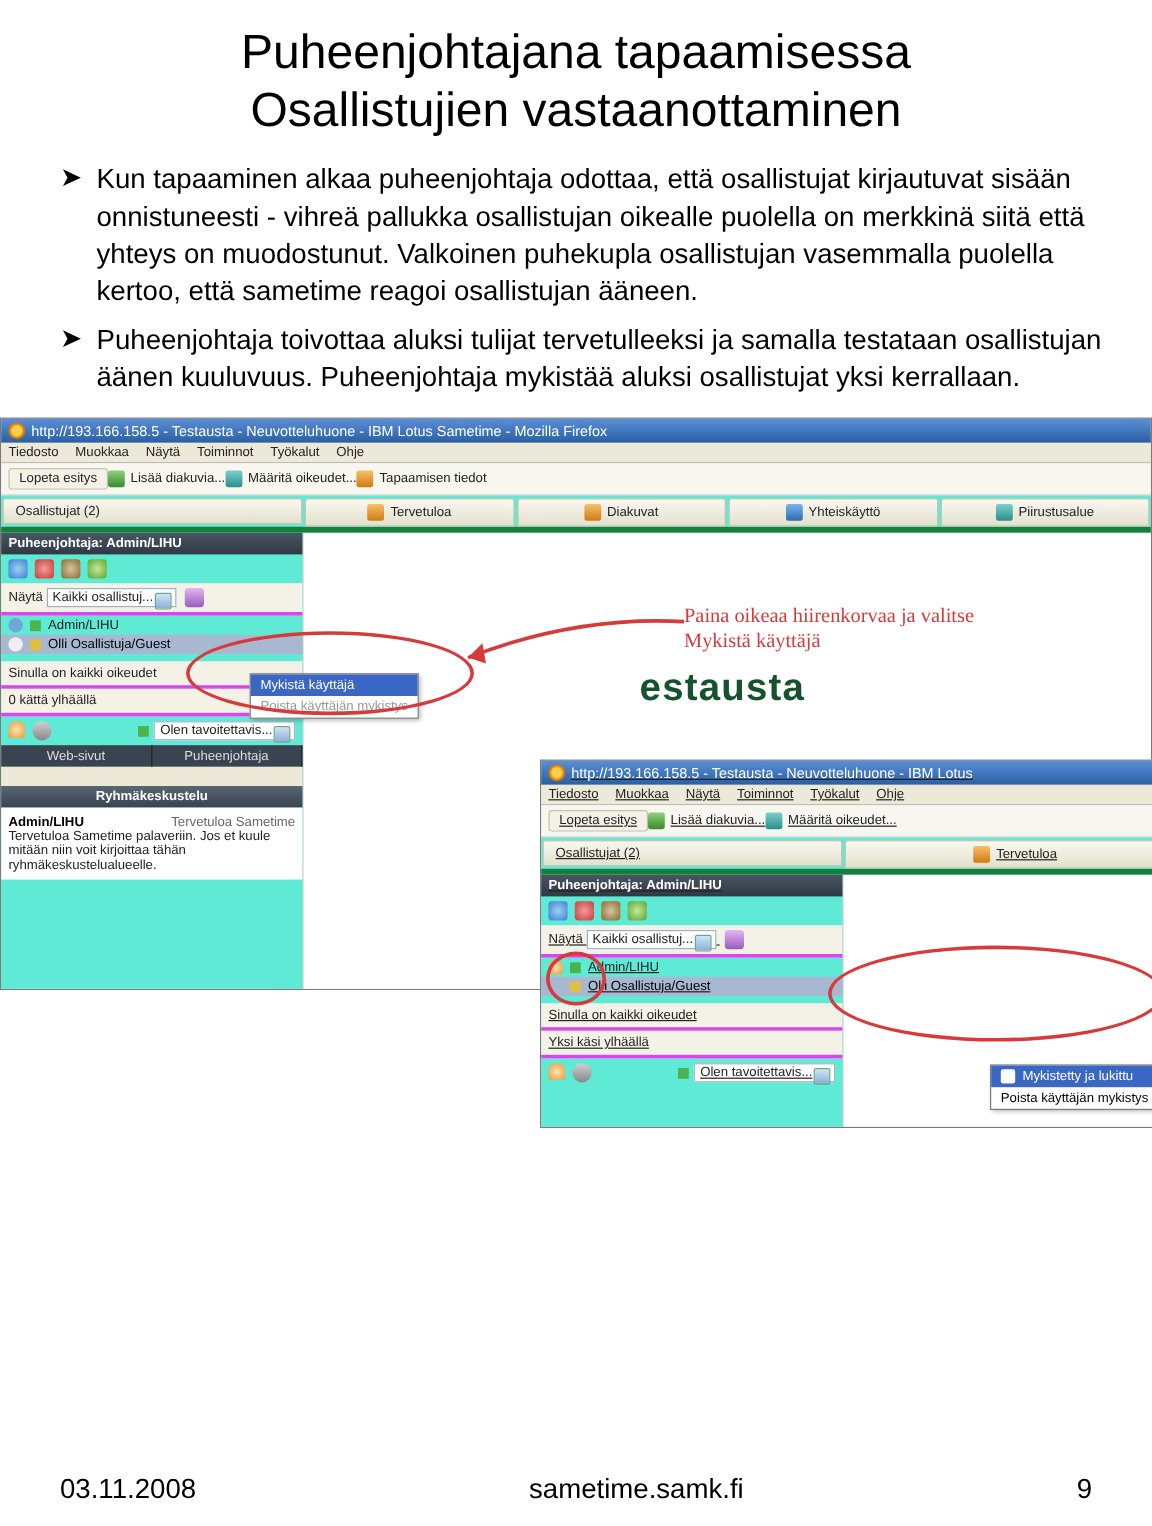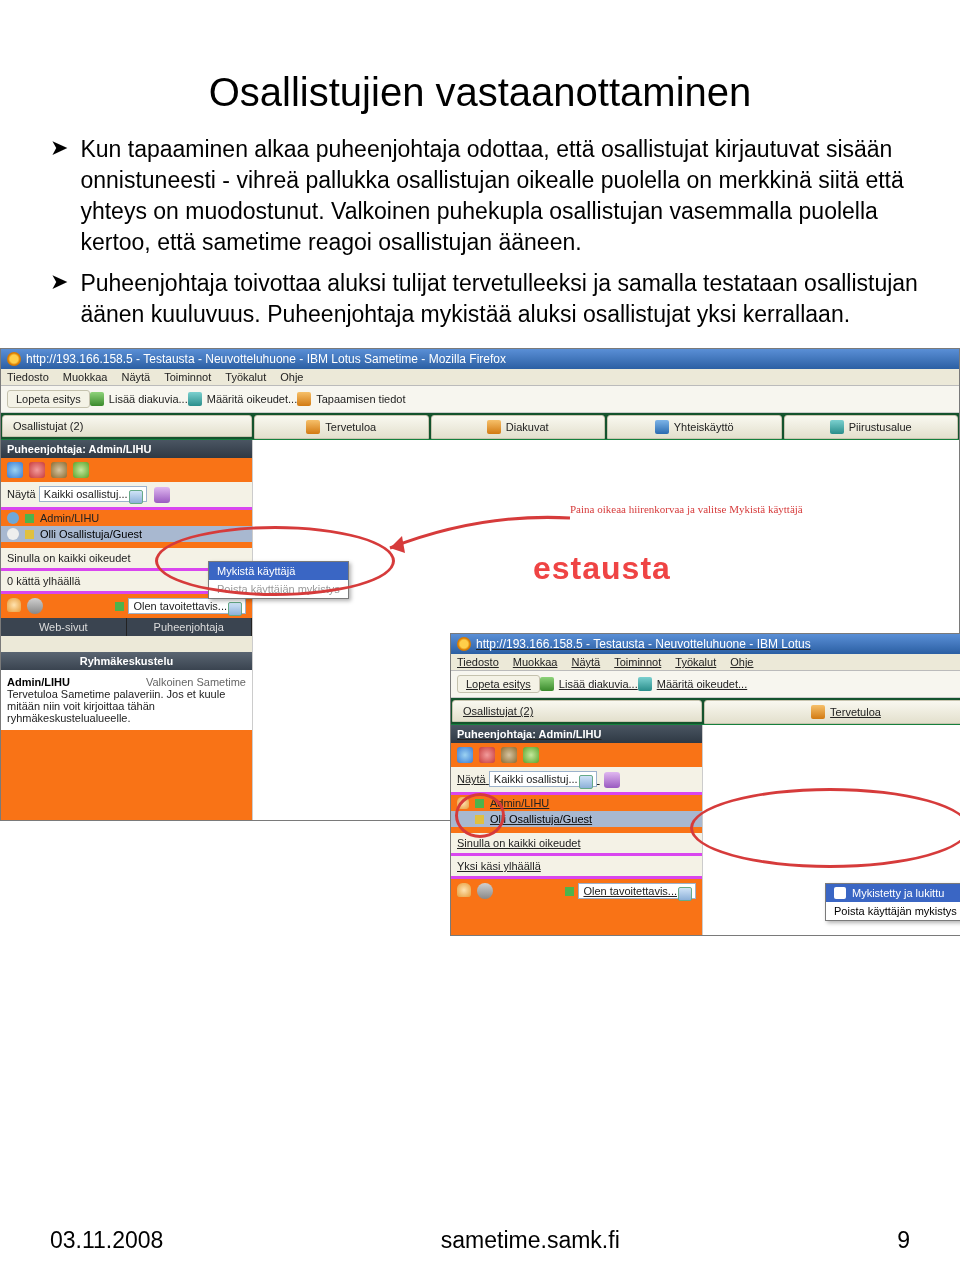--- a/index.html
+++ b/index.html
@@ -20,27 +20,27 @@
   .toolbar { background: #f7f6ef; border-bottom: 1px solid #ccc; padding: 4px 6px; display: flex; align-items: center; }
   .tbbtn { display: flex; align-items: center; gap: 5px; background: #f4f2e6; border: 1px solid #c5c2ae; border-radius: 3px; padding: 2px 8px; font-size: 11px; }
   .tblink { display: flex; align-items: center; gap: 5px; font-size: 11px; }
   .ico { width: 14px; height: 14px; display: inline-block; border-radius: 2px; }
   .ico.green { background: linear-gradient(#8ed37a,#3a8a2c); }
   .ico.blue { background: linear-gradient(#7db4e8,#2a6bb0); }
   .ico.orange { background: linear-gradient(#f6c06a,#d27a12); }
   .ico.teal { background: linear-gradient(#7bd0cf,#2a8e8b); }
   .ico.hand { background: radial-gradient(#ffe3b0,#e59b3a); border-radius: 40% 40% 20% 20%; }
 
-  .tabs-row { background: #14532d; border-bottom: 1px solid #15803d; display: flex; }
+  .tabs-row { background: #5eead4; border-bottom: 5px solid #15803d; display: flex; }
   .tabs-left { flex: 0 0 252px; }
   .tabs-right { flex: 1; display: flex; }
   .tabhdr { background: linear-gradient(#f9f8f0,#e3e0cd); border: 1px solid #c8c5b0; padding: 4px 10px; font-size: 11px; display: flex; align-items: center; gap: 5px; flex: 1; justify-content: center; border-radius: 3px 3px 0 0; margin: 2px 1px 0 1px; }
 
   .body-row { display: flex; }
-  .sidebar { flex: 0 0 252px; background: #f97316; border-right: 1px solid #ccc; }
+  .sidebar { flex: 0 0 252px; background: #5eead4; border-right: 1px solid #ccc; }
   .main { flex: 1; background: #fff; position: relative; }
 
   .panelhdr { background: linear-gradient(#4a5562,#2f3944); color: #fff; font-weight: bold; font-size: 11px; padding: 3px 6px; }
   .panel-light { background: #f4f2e6; padding: 4px 6px; border-bottom: 3px solid #d946ef; }
   .iconsrow { display: flex; gap: 6px; padding: 4px 6px; }
   .miniico { width: 16px; height: 16px; border-radius: 3px; display: inline-block; }
   .listrow { display: flex; align-items: center; gap: 6px; padding: 2px 6px; }
   .listrow.sel { background: #a8b8d0; color: #000; }
   .sq { width: 9px; height: 9px; display: inline-block; }
   .sq.green { background: #4db34d; }
@@ -50,38 +50,38 @@
   .select::after { content: ""; position: absolute; right: 3px; top: 3px; width: 12px; height: 12px; background: linear-gradient(#cfe3f7,#8cb0d8); border: 1px solid #6a8; border-radius: 2px; }
   .dark-tabs { display: flex; background: #3a4450; }
   .dark-tabs .dt { flex: 1; text-align: center; color: #ddd; padding: 3px 4px; font-size: 11px; border-right: 1px solid #222; }
   .chat { background: #fff; padding: 6px; font-size: 11px; }
   .chat b { color: #000; }
 
   .context-menu { position: absolute; background: #fff; border: 1px solid #7a7a7a; box-shadow: 2px 2px 4px rgba(0,0,0,0.3); font-size: 11px; min-width: 140px; }
   .context-menu .cm-sel { background: #3a66c4; color: #fff; padding: 3px 8px; }
   .context-menu .cm-item { padding: 3px 8px; color: #999; }
 
-  .annotation { position: absolute; color: #d63b3b; font-family: "Comic Sans MS", cursive; font-size: 11px; line-height: 1.2; }
+  .annotation { position: absolute; color: #d63b3b; font-family: "Comic Sans MS", cursive; font-size: 17px; line-height: 1.2; }
 
   .ellipse { position: absolute; border: 3px solid #d63b3b; border-radius: 50%; pointer-events: none; }
 
   svg.arrow-svg { position: absolute; pointer-events: none; }
 
   .sub-window { position: absolute; width: 540px; border: 1px solid #7a7a7a; background: #f0f0f0; text-decoration: underline; }
 
   .footer { position: absolute; bottom: 18px; left: 0; right: 0; display: flex; justify-content: space-between; padding: 0 50px; font-size: 23px; }
 
-  .bigtitle-bg { position: absolute; font-size: 32px; font-weight: bold; color: #ef4444; letter-spacing: 1px; }
+  .bigtitle-bg { position: absolute; font-size: 32px; font-weight: bold; color: #14532d; letter-spacing: 1px; }
 </style>
 </head>
 <body>
 
 <div class="slide">
   <h1>
-    <br>
+    <span>Puheenjohtajana tapaamisessa</span><br>
     <span>Osallistujien vastaanottaminen</span>
   </h1>
 
   <div class="bullets">
     <div class="bullet">
       <span class="arrow">➤</span>
       <span>Kun tapaaminen alkaa puheenjohtaja odottaa, että osallistujat kirjautuvat sisään onnistuneesti - vihreä pallukka osallistujan oikealle puolella on merkkinä siitä että yhteys on muodostunut. Valkoinen puhekupla osallistujan vasemmalla puolella kertoo, että sametime reagoi osallistujan ääneen.</span>
     </div>
     <div class="bullet">
       <span class="arrow">➤</span>
@@ -186,21 +186,21 @@
           </span>
         </div>
         <div class="dark-tabs">
           <div class="dt"><span>Web-sivut</span></div>
           <div class="dt"><span>Puheenjohtaja</span></div>
         </div>
         <div style="height:16px;background:#ece9d8;"></div>
         <div class="panelhdr" style="text-align:center;background:linear-gradient(#5a6572,#3a4450);"><span>Ryhmäkeskustelu</span></div>
         <div class="chat">
           <b>Admin/LIHU</b>
-          <span style="float:right;color:#666;">Valkoinen Sametime</span>
+          <span style="float:right;color:#666;">Tervetuloa Sametime</span>
           <div style="clear:both;">Tervetuloa Sametime palaveriin. Jos et kuule mitään niin voit kirjoittaa tähän ryhmäkeskustelualueelle.</div>
         </div>
       </div>
       <div class="main" style="height:380px;">
         <div class="bigtitle-bg" style="left:280px; top:110px;"><span>estausta</span></div>
       </div>
     </div>
   </div>
 
   <div class="context-menu" style="left:208px; top:213px;">

